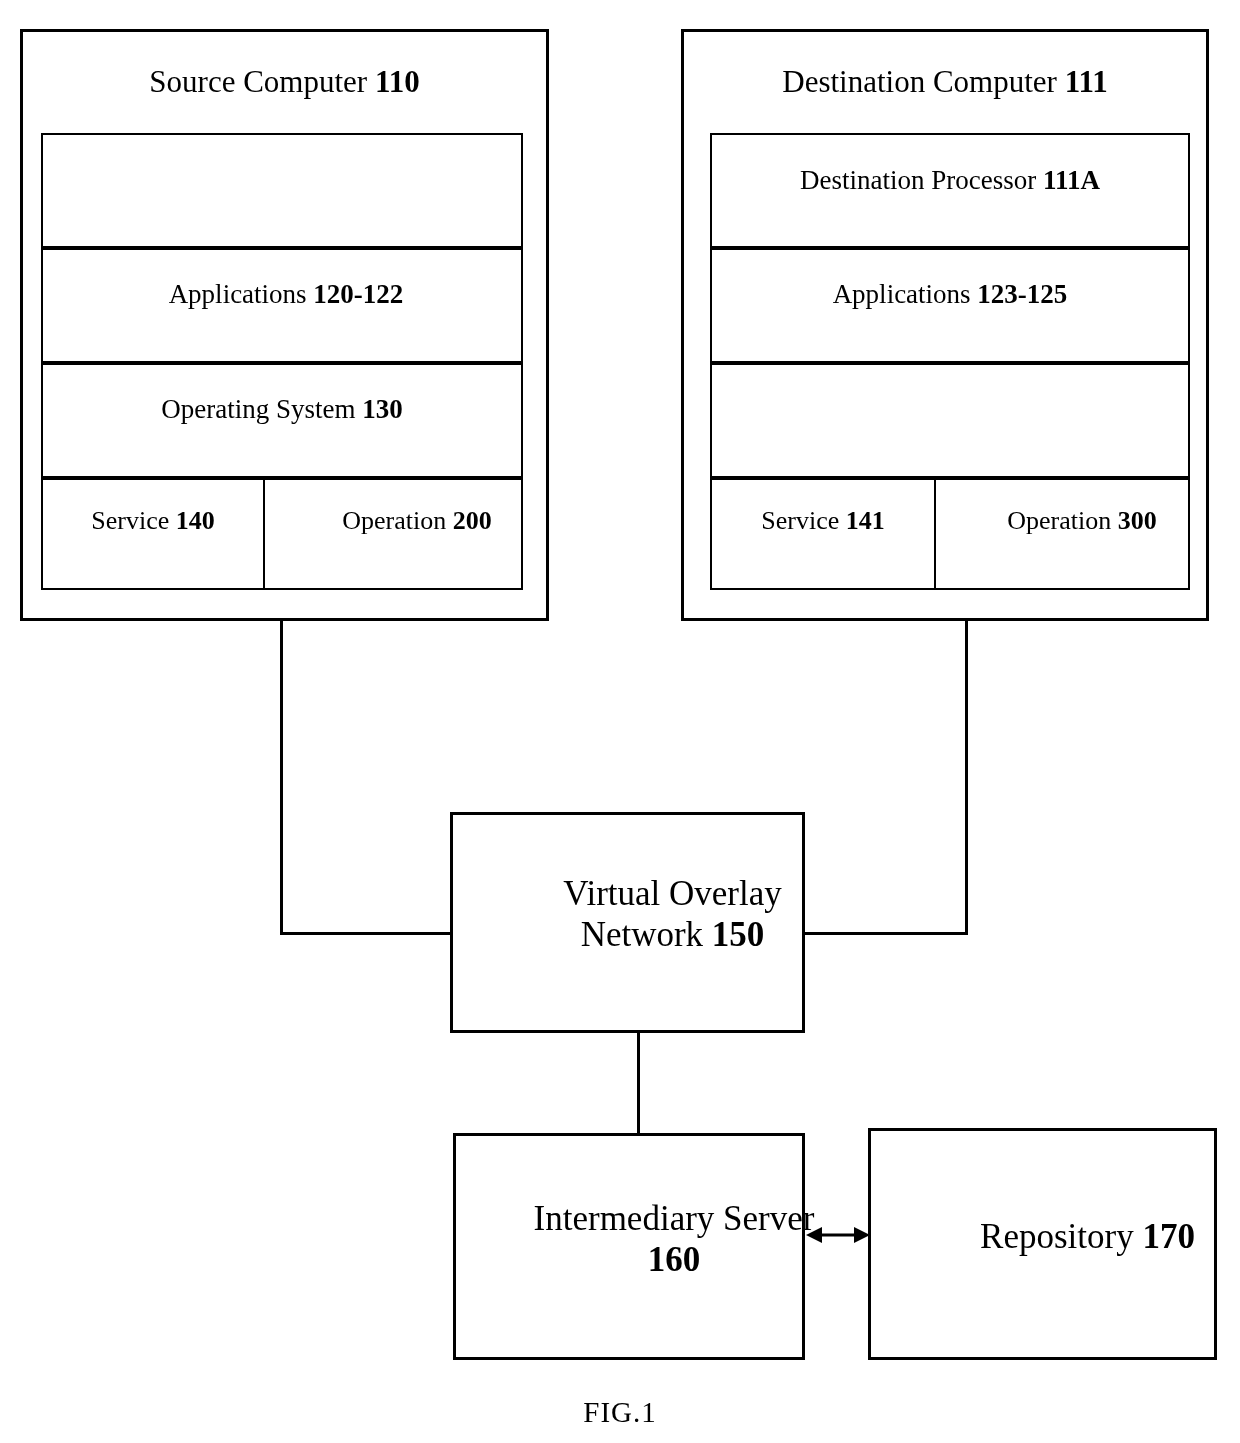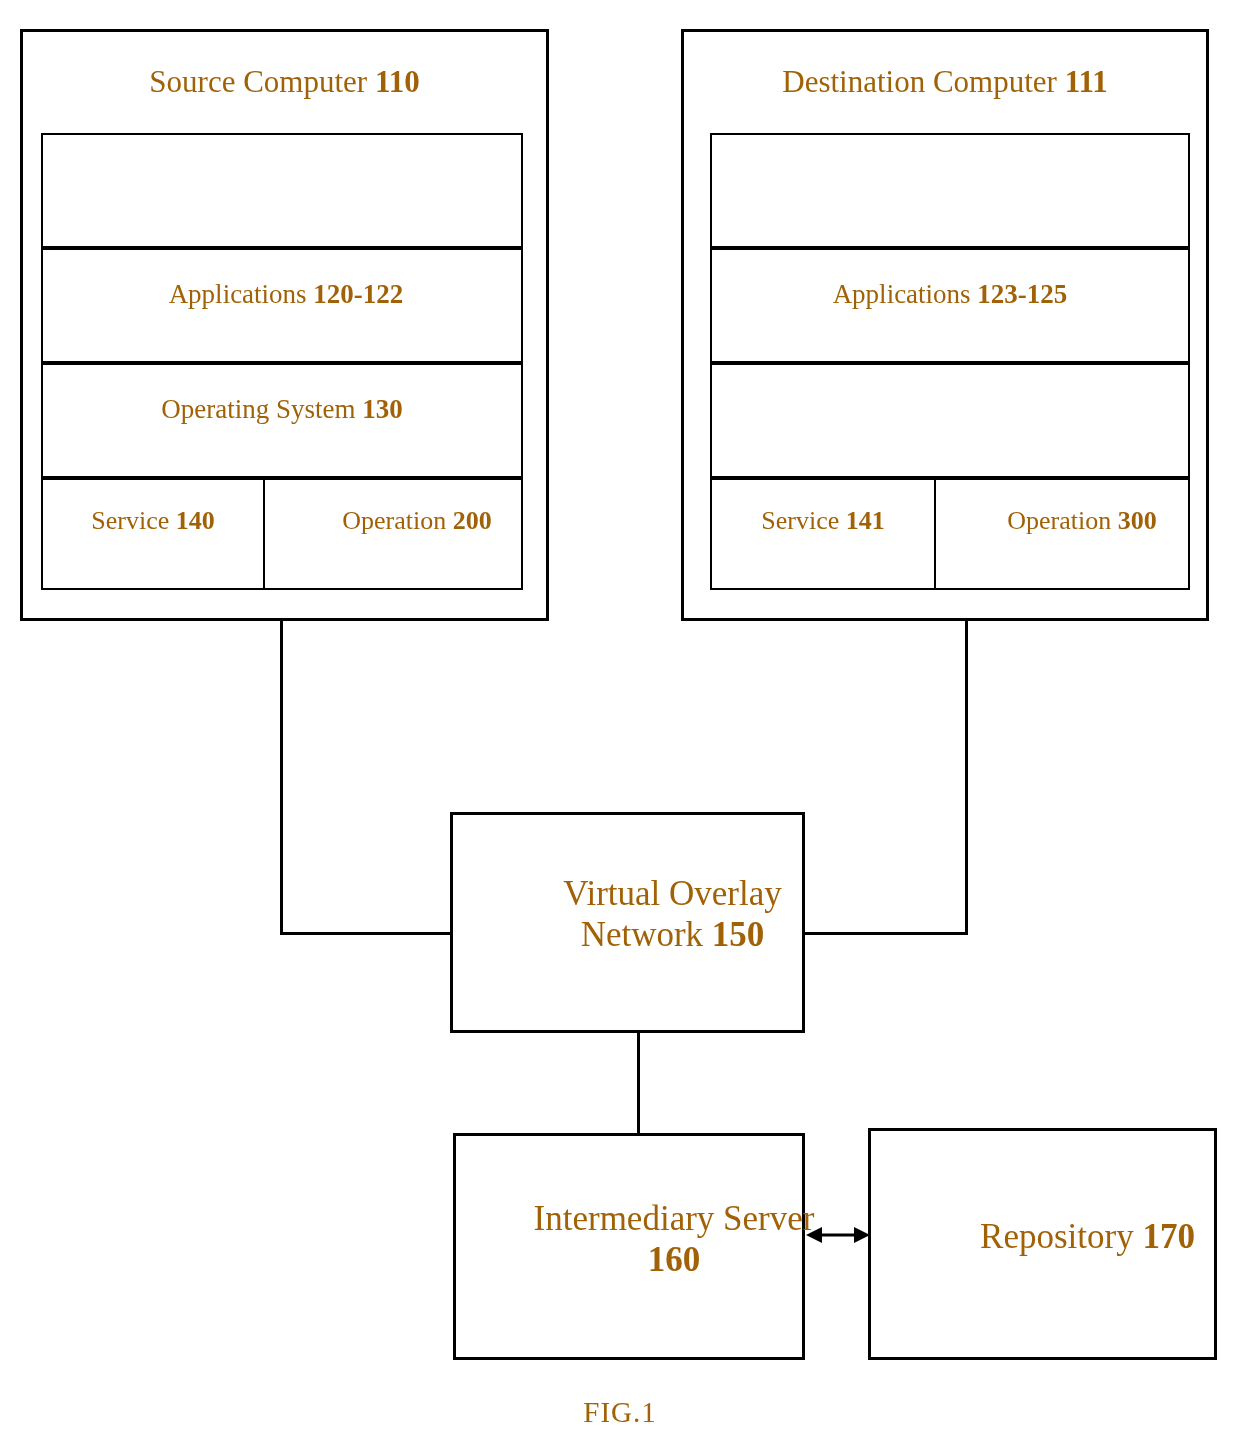--- a/index.html
+++ b/index.html
@@ -30,21 +30,21 @@
   .box.thin {
     border-width: 2px;
   }
 
   
   .label {
     position: absolute;
     box-sizing: border-box;
     text-align: center;
     line-height: 1.18;
-    color: #a16207;
+    color: #000000;
     white-space: nowrap;
   }
   .label.wrap { white-space: normal; }
 
   .t-panel-title { font-size: 31px; }
   .t-row         { font-size: 27px; }
   .t-cell        { font-size: 26px; }
   .t-node        { font-size: 35px; margin-left: 45px; }
   .t-fig         { font-size: 29px; letter-spacing: 1px; }
 
@@ -110,20 +110,24 @@
   <div class="box" style="left:681px; top:29px; width:528px; height:592px;">
   </div>
 
   <div class="label t-panel-title" style="left:681px; top:64px; width:528px;">
     <span>Destination Computer</span>
     <span class="num">111</span>
   </div>
 
   <div class="box thin" style="left:710px; top:133px; width:480px; height:115px;">
   </div>
+  <div class="label t-row" style="left:710px; top:165px; width:480px;">
+    <span>Destination Processor</span>
+    <span class="num">111A</span>
+  </div>
 
   <div class="box thin" style="left:710px; top:248px; width:480px; height:115px;">
   </div>
   <div class="label t-row" style="left:710px; top:279px; width:480px;">
     <span>Applications</span>
     <span class="num">123-125</span>
   </div>
 
   <div class="box thin" style="left:710px; top:363px; width:480px; height:115px;">
   </div>

